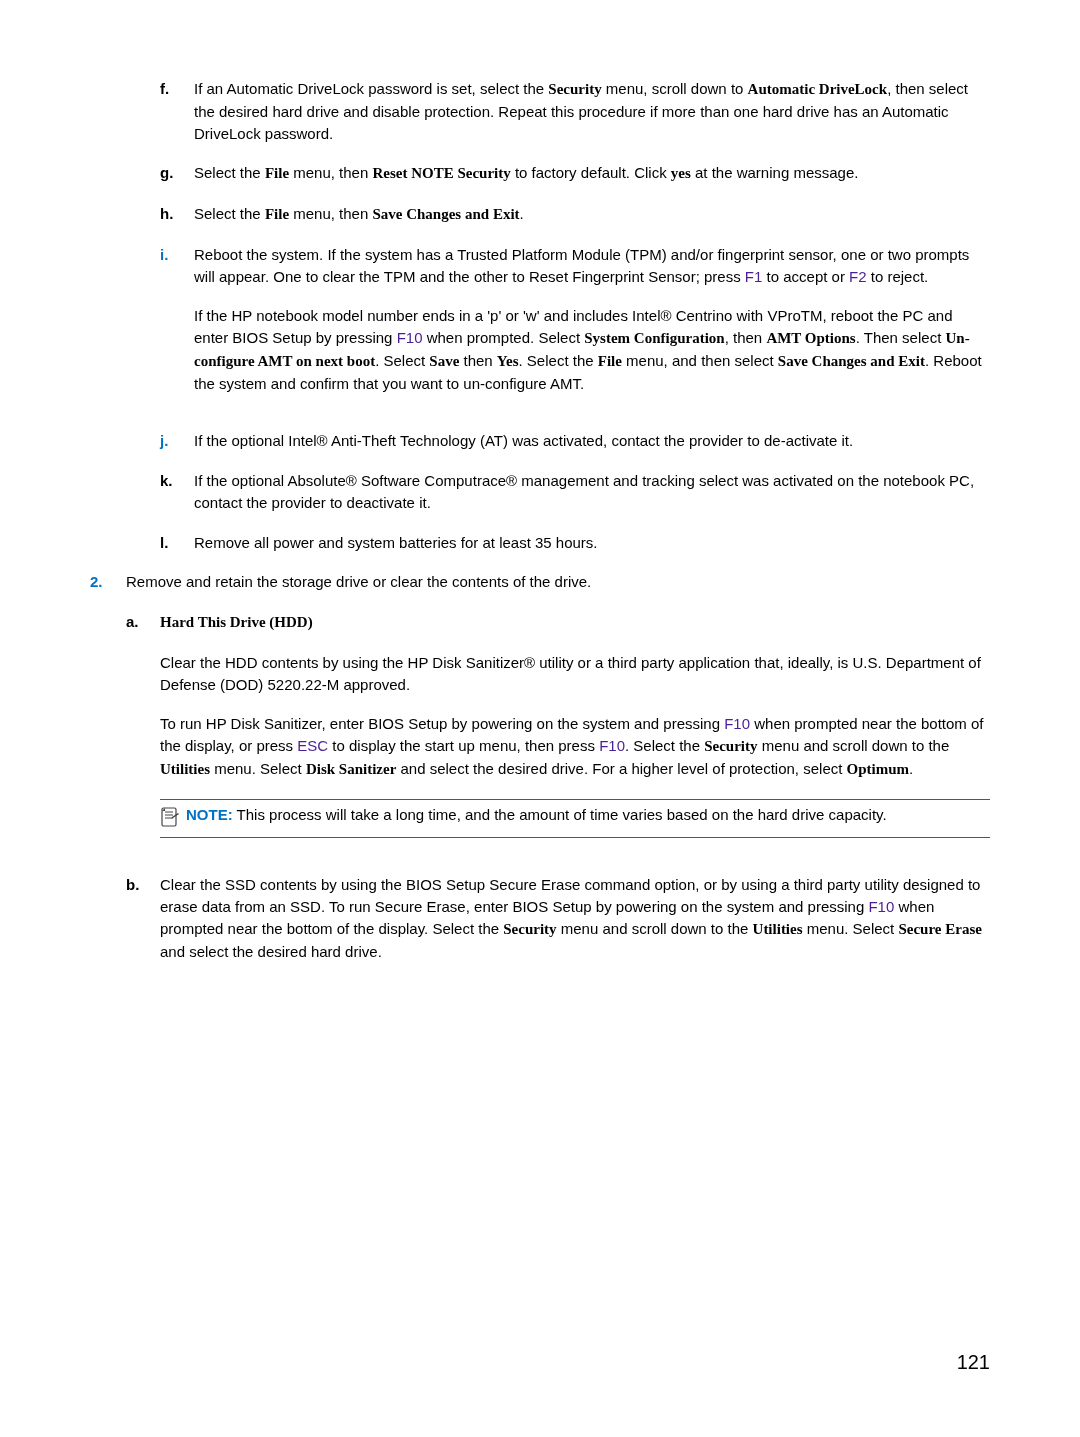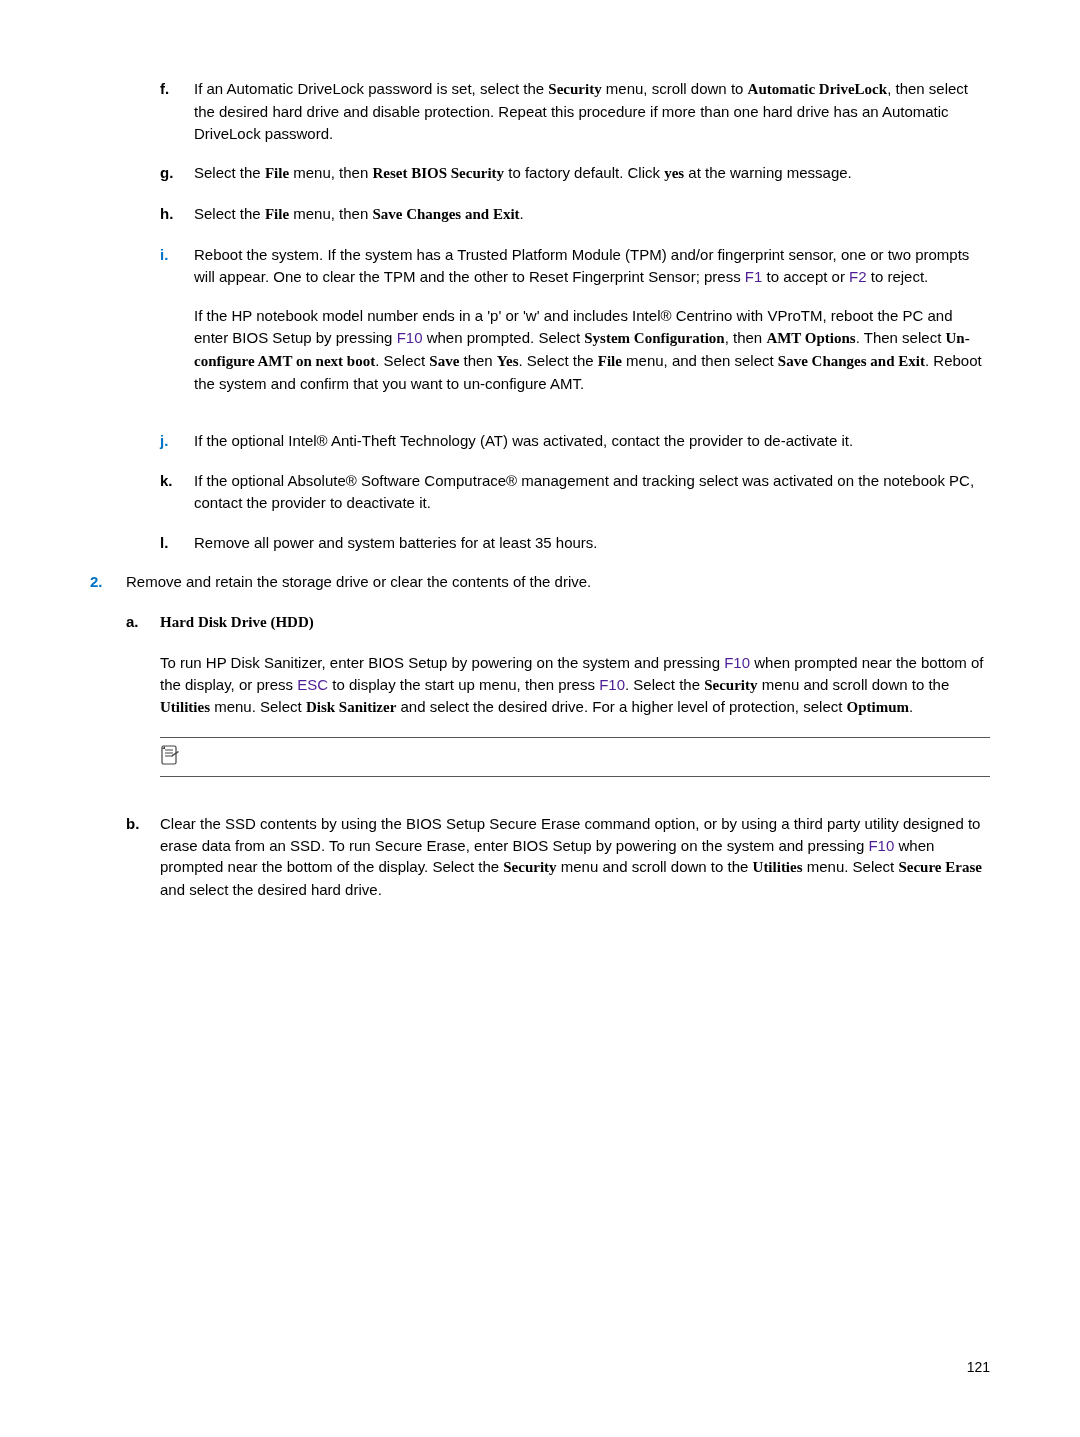--- a/index.html
+++ b/index.html
@@ -49,38 +49,38 @@
     margin-top: 2px;
   }
   .note-label {
     color: #0073c6;
     font-weight: bold;
   }
   .page-num {
     position: absolute;
     bottom: 60px;
     right: 90px;
-    font-size: 14px;
+    font-size: 20px;
   }
 </style>
 </head>
 <body>
 
 <div class="page">
 
   <div class="indent1">
 
     <div class="row">
       <div class="marker">f.</div>
       <div class="content">If an Automatic DriveLock password is set, select the <b>Security</b> menu, scroll down to <b>Automatic DriveLock</b>, then select the desired hard drive and disable protection. Repeat this procedure if more than one hard drive has an Automatic DriveLock password.</div>
     </div>
 
     <div class="row">
       <div class="marker">g.</div>
-      <div class="content">Select the <b>File</b> menu, then <b>Reset BIOS Security</b> to factory default. Click <b>yes</b> at the warning message.</div>
+      <div class="content">Select the <b>File</b> menu, then <b>Reset NOTE Security</b> to factory default. Click <b>yes</b> at the warning message.</div>
     </div>
 
     <div class="row">
       <div class="marker">h.</div>
       <div class="content">Select the <b>File</b> menu, then <b>Save Changes and Exit</b>.</div>
     </div>
 
     <div class="row">
       <div class="marker blue">i.</div>
       <div class="content">
@@ -108,33 +108,38 @@
   <div class="row" style="padding-left:0;">
     <div class="marker blue" style="flex:0 0 36px;">2.</div>
     <div class="content">Remove and retain the storage drive or clear the contents of the drive.</div>
   </div>
 
   <div class="indent2">
 
     <div class="row">
       <div class="marker">a.</div>
       <div class="content">
-        <div class="para"><b>Hard Disk Drive (HDD)</b></div>
+        <div class="para"><b>Hard This Drive (HDD)</b></div>
+        <div class="para">Clear the HDD contents by using the HP Disk Sanitizer® utility or a third party application that, ideally, is U.S. Department of Defense (DOD) 5220.22-M approved.</div>
         <div class="para">To run HP Disk Sanitizer, enter BIOS Setup by powering on the system and pressing <span class="key">F10</span> when prompted near the bottom of the display, or press <span class="key">ESC</span> to display the start up menu, then press <span class="key">F10</span>. Select the <b>Security</b> menu and scroll down to the <b>Utilities</b> menu. Select <b>Disk Sanitizer</b> and select the desired drive. For a higher level of protection, select <b>Optimum</b>.</div>
 
         <div class="note-box">
           <div class="note-icon">
             <svg viewBox="0 0 20 22" width="20" height="22">
               <rect x="2" y="2" width="14" height="18" rx="1.5" fill="none" stroke="#444" stroke-width="1.2"></rect>
               <line x1="5" y1="6" x2="13" y2="6" stroke="#444" stroke-width="1"></line>
               <line x1="5" y1="9" x2="13" y2="9" stroke="#444" stroke-width="1"></line>
               <line x1="5" y1="12" x2="13" y2="12" stroke="#444" stroke-width="1"></line>
               <path d="M0 3 L3 0 L3 3 Z" transform="translate(2,2)" fill="#444"></path>
               <path d="M12 11 l6 -4 l1 1 l-6 4 l-1.5 0.5 z" fill="#444"></path>
             </svg>
+          </div>
+          <div>
+            <span class="note-label">NOTE:</span>
+            <span>This process will take a long time, and the amount of time varies based on the hard drive capacity.</span>
           </div>
         </div>
       </div>
     </div>
 
     <div class="row">
       <div class="marker">b.</div>
       <div class="content">
         <div class="para">Clear the SSD contents by using the BIOS Setup Secure Erase command option, or by using a third party utility designed to erase data from an SSD. To run Secure Erase, enter BIOS Setup by powering on the system and pressing <span class="key">F10</span> when prompted near the bottom of the display. Select the <b>Security</b> menu and scroll down to the <b>Utilities</b> menu. Select <b>Secure Erase</b> and select the desired hard drive.</div>
       </div>

